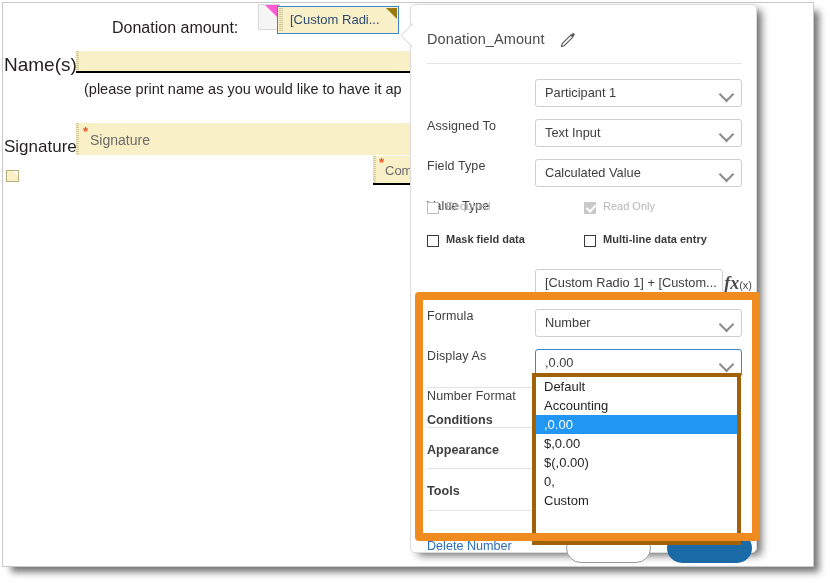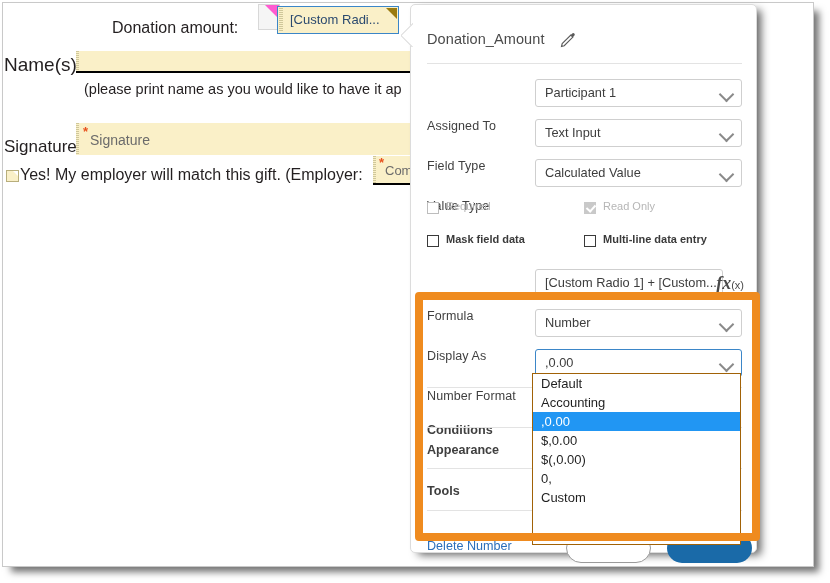--- a/index.html
+++ b/index.html
@@ -133,21 +133,21 @@
   
   .hl{
     position:absolute;left:415px;top:292px;width:345px;height:249px;
     border:8px solid #ef8b1f;border-radius:4px;box-sizing:border-box;
     pointer-events:none;
   }
 
   
   .ddlist{
     position:absolute;left:532px;top:373px;width:209px;height:172px;
-    background:#fff;border:1px solid #a16207;box-sizing:border-box;overflow:hidden;
+    background:#fff;border:4px solid #a16207;box-sizing:border-box;overflow:hidden;
     font-size:13px;color:#1f1f1f;
   }
   .ddopt{height:19px;line-height:19px;padding-left:8px;white-space:nowrap;}
   .ddopt.sel{background:#2196f3;color:#fff;font-weight:normal;}
 
   .numfmt-ctl{border-color:#3b86c8 !important;}
 </style>
 </head>
 <body>
 
@@ -182,21 +182,20 @@
     <div class="pdf-field" style="left:76px;top:123px;width:344px;height:32px;">
       <span class="tick"></span>
       <span class="req-star" style="position:absolute;left:7px;top:2px;">*</span>
       <span style="position:absolute;left:14px;top:9px;font-size:14px;color:#6b6b6b;">Signature</span>
     </div>
 
     <div class="doc-check" style="left:6px;top:170px;">
         <span class="fold"></span>
       </div>
 
-    <div class="doc-txt" style="left:20px;top:166px;font-size:16px;">Yes!  My employer will match this gift.  (Employer:</div>
 
     <div class="pdf-field" style="left:373px;top:156px;width:47px;height:28px;">
       <span class="tick"></span>
       <span class="req-star" style="position:absolute;left:6px;top:0px;">*</span>
       <span style="position:absolute;left:12px;top:7px;font-size:13px;color:#6b6b6b;">Com</span>
     </div>
     <div class="pdf-underline" style="left:373px;top:183px;width:47px;"></div>
   </div>
 
   <div class="panel">
@@ -248,42 +247,42 @@
       <span class="cbox" style="left:157px;"></span>
       <span class="cblabel" style="left:176px;">Multi-line data entry</span>
     </div>
 
     <div class="prow" style="top:264px;">
       <span class="plabel">Formula</span>
       <div class="pctl" style="width:188px;line-height:26px;">
         <span>[Custom Radio 1] + [Custom...</span>
       </div>
     </div>
-    <div class="fx" style="right:12px;top:268px;">
+    <div class="fx" style="right:4px;top:268px;">
       <b>fx</b><s>(x)</s>
     </div>
 
     <div class="prow" style="top:304px;">
       <span class="plabel">Display As</span>
       <div class="pctl">
         <span>Number</span>
         <span class="chev"></span>
       </div>
     </div>
 
     <div class="prow" style="top:344px;">
       <span class="plabel">Number Format</span>
       <div class="pctl numfmt-ctl">
         <span>,0.00</span>
         <span class="chev"></span>
       </div>
     </div>
 
     <div class="srow" style="top:382px;"></div>
-    <div class="slabel" style="top:418px;">Conditions</div>
+    <div class="slabel" style="top:408px;">Conditions</div>
 
     <div class="srow" style="top:422px;"></div>
     <div class="slabel" style="top:438px;">Appearance</div>
 
     <div class="srow" style="top:463px;"></div>
     <div class="slabel" style="top:479px;">Tools</div>
 
     <div class="srow" style="top:505px;"></div>
     <div class="delete-field" style="top:534px;">Delete Number</div>
 

